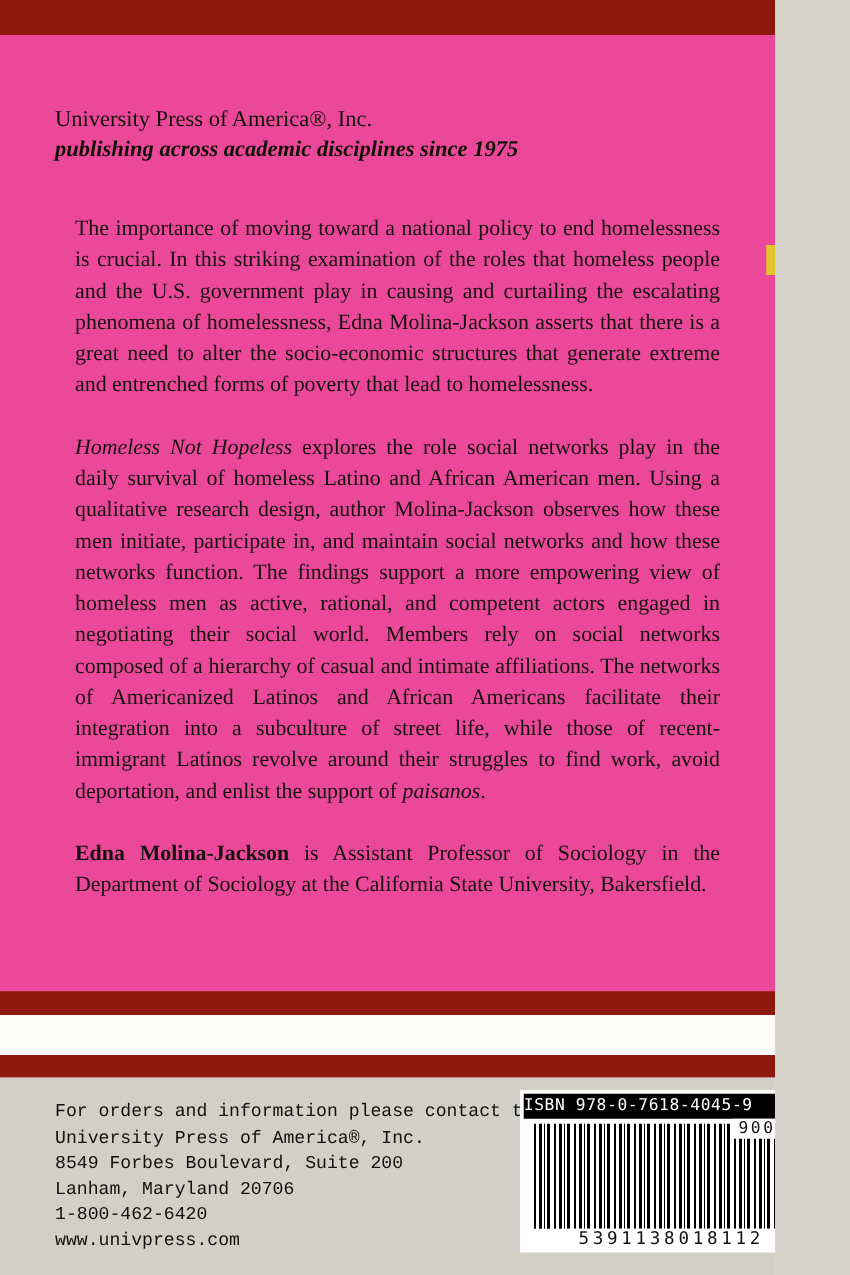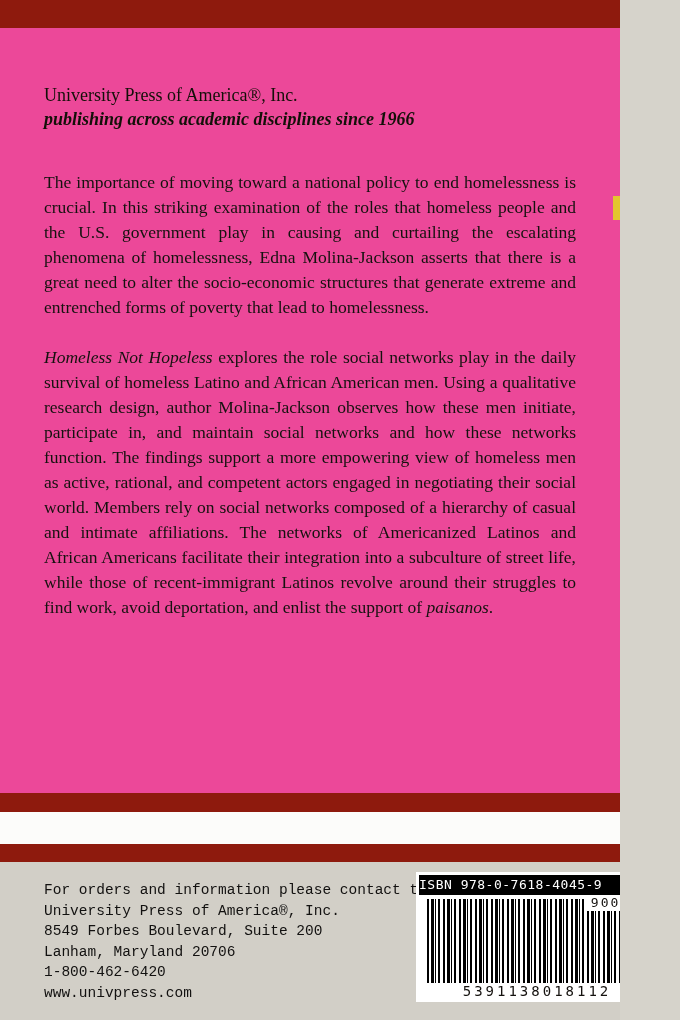--- a/index.html
+++ b/index.html
@@ -25,21 +25,21 @@
     font-size: 18px; line-height: 22px; color: #131008;
   }
   .tagline {
     font-size: 18px; line-height: 22px; font-weight: bold; font-style: italic;
     margin-top: 2px; color: #131008;
   }
   .body-text {
     position: absolute; left: 44px; right: 44px; top: 170px;
     font-size: 17.5px; line-height: 25px; text-align: justify;
   }
-  .body-text p { margin: 0 0 25px 0; }
+  .body-text p { margin: 0 0 25px 16px; }
   .stripe { position: absolute; left: 0; right: 0; background: #8e1a0d; }
   .stripe-1 { top: 793px; height: 19px; }
   .stripe-white { position: absolute; left: 0; right: 0; top: 812px; height: 32px; background: #fcfcfa; }
   .stripe-2 { top: 844px; height: 18px; }
   .footer-area { position: absolute; left: 0; right: 0; top: 862px; bottom: 0; background: #d2cfc7; }
   .contact {
     position: absolute; left: 44px; top: 880px;
     font-family: Liberation Mono, monospace;
     font-size: 14.5px; line-height: 20.5px; color: #121110;
   }
@@ -85,26 +85,27 @@
 </head>
 <body>
 
 <div class="page">
 
   <div class="top-bar"></div>
   <div class="yellow-mark"></div>
 
   <div class="publisher-block">
     <div class="publisher-name">University Press of America®, Inc.</div>
-    <div class="tagline">publishing across academic disciplines since 1966</div>
+    <div class="tagline">publishing across academic disciplines since 1975</div>
   </div>
 
   <div class="body-text">
     <p>The importance of moving toward a national policy to end homelessness is crucial. In this striking examination of the roles that homeless people and the U.S. government play in causing and curtailing the escalating phenomena of homelessness, Edna Molina-Jackson asserts that there is a great need to alter the socio-economic structures that generate extreme and entrenched forms of poverty that lead to homelessness.</p>
     <p><i>Homeless Not Hopeless</i><span> explores the role social networks play in the daily survival of homeless Latino and African American men. Using a qualitative research design, author Molina-Jackson observes how these men initiate, participate in, and maintain social networks and how these networks function. The findings support a more empowering view of homeless men as active, rational, and competent actors engaged in negotiating their social world. Members rely on social networks composed of a hierarchy of casual and intimate affiliations. The networks of Americanized Latinos and African Americans facilitate their integration into a subculture of street life, while those of recent-immigrant Latinos revolve around their struggles to find work, avoid deportation, and enlist the support of </span><i>paisanos</i><span>.</span></p>
+    <p><b>Edna Molina-Jackson</b><span> is Assistant Professor of Sociology in the Department of Sociology at the California State University, Bakersfield.</span></p>
   </div>
 
   <div class="stripe stripe-1"></div>
   <div class="stripe-white"></div>
   <div class="stripe stripe-2"></div>
 
   <div class="footer-area"></div>
 
   <div class="contact">
     <div>For orders and information please contact the publisher</div>

